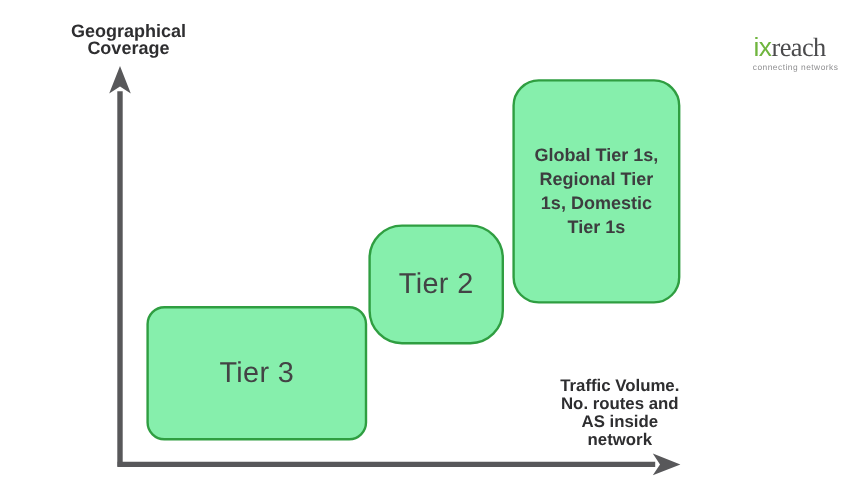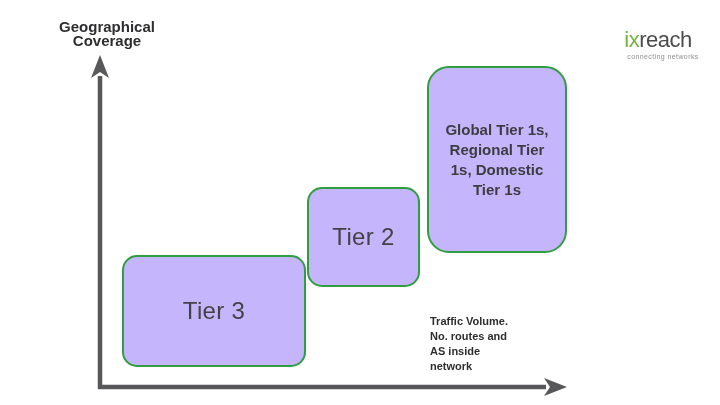--- a/index.html
+++ b/index.html
@@ -31,53 +31,54 @@
     text-align: center;
     font-size: 15px;
     font-weight: 700;
     line-height: 13.5px;
     color: #2e2e30;
     white-space: pre-line;
     z-index: 2;
   }
   .x-axis-label {
     position: absolute;
-    left: 430px;
+    left: 454px;
     top: 314px;
     width: 125px;
-    font-size: 11px;
+    text-align: center;
+    font-size: 14px;
     font-weight: 700;
     line-height: 15px;
     color: #2e2e30;
     white-space: pre-line;
     z-index: 2;
   }
   .tier-box {
     position: absolute;
-    background: #c4b5fd;
+    background: #86efac;
     border: 2px solid #2f9e41;
     display: flex;
     align-items: center;
     justify-content: center;
     box-sizing: border-box;
   }
   .tier3-box {
     left: 122px;
     top: 255px;
     width: 184px;
     height: 112px;
     border-radius: 15px;
     z-index: 3;
   }
   .tier2-box {
     left: 307px;
     top: 187px;
     width: 113px;
     height: 100px;
-    border-radius: 15px;
+    border-radius: 28px;
     z-index: 4;
   }
   .tier1-box {
     left: 427px;
     top: 66px;
     width: 140px;
     height: 187px;
     border-radius: 22px;
     z-index: 5;
   }
@@ -102,21 +103,21 @@
     text-align: center;
     z-index: 2;
   }
   .logo-wordmark {
     font-size: 22px;
     line-height: 24px;
     letter-spacing: -0.5px;
     white-space: nowrap;
   }
   .logo-ix { color: #6fb53e; margin-top: 16px; }
-  .logo-reach { color: #4b4b4d; }
+  .logo-reach { color: #4b4b4d; font-family: Liberation Serif, serif; }
   .logo-tagline {
     margin-top: 1px;
     padding-left: 10px;
     font-size: 7px;
     letter-spacing: 0.4px;
     color: #8f8f91;
     white-space: nowrap;
   }
 </style>
 </head>

